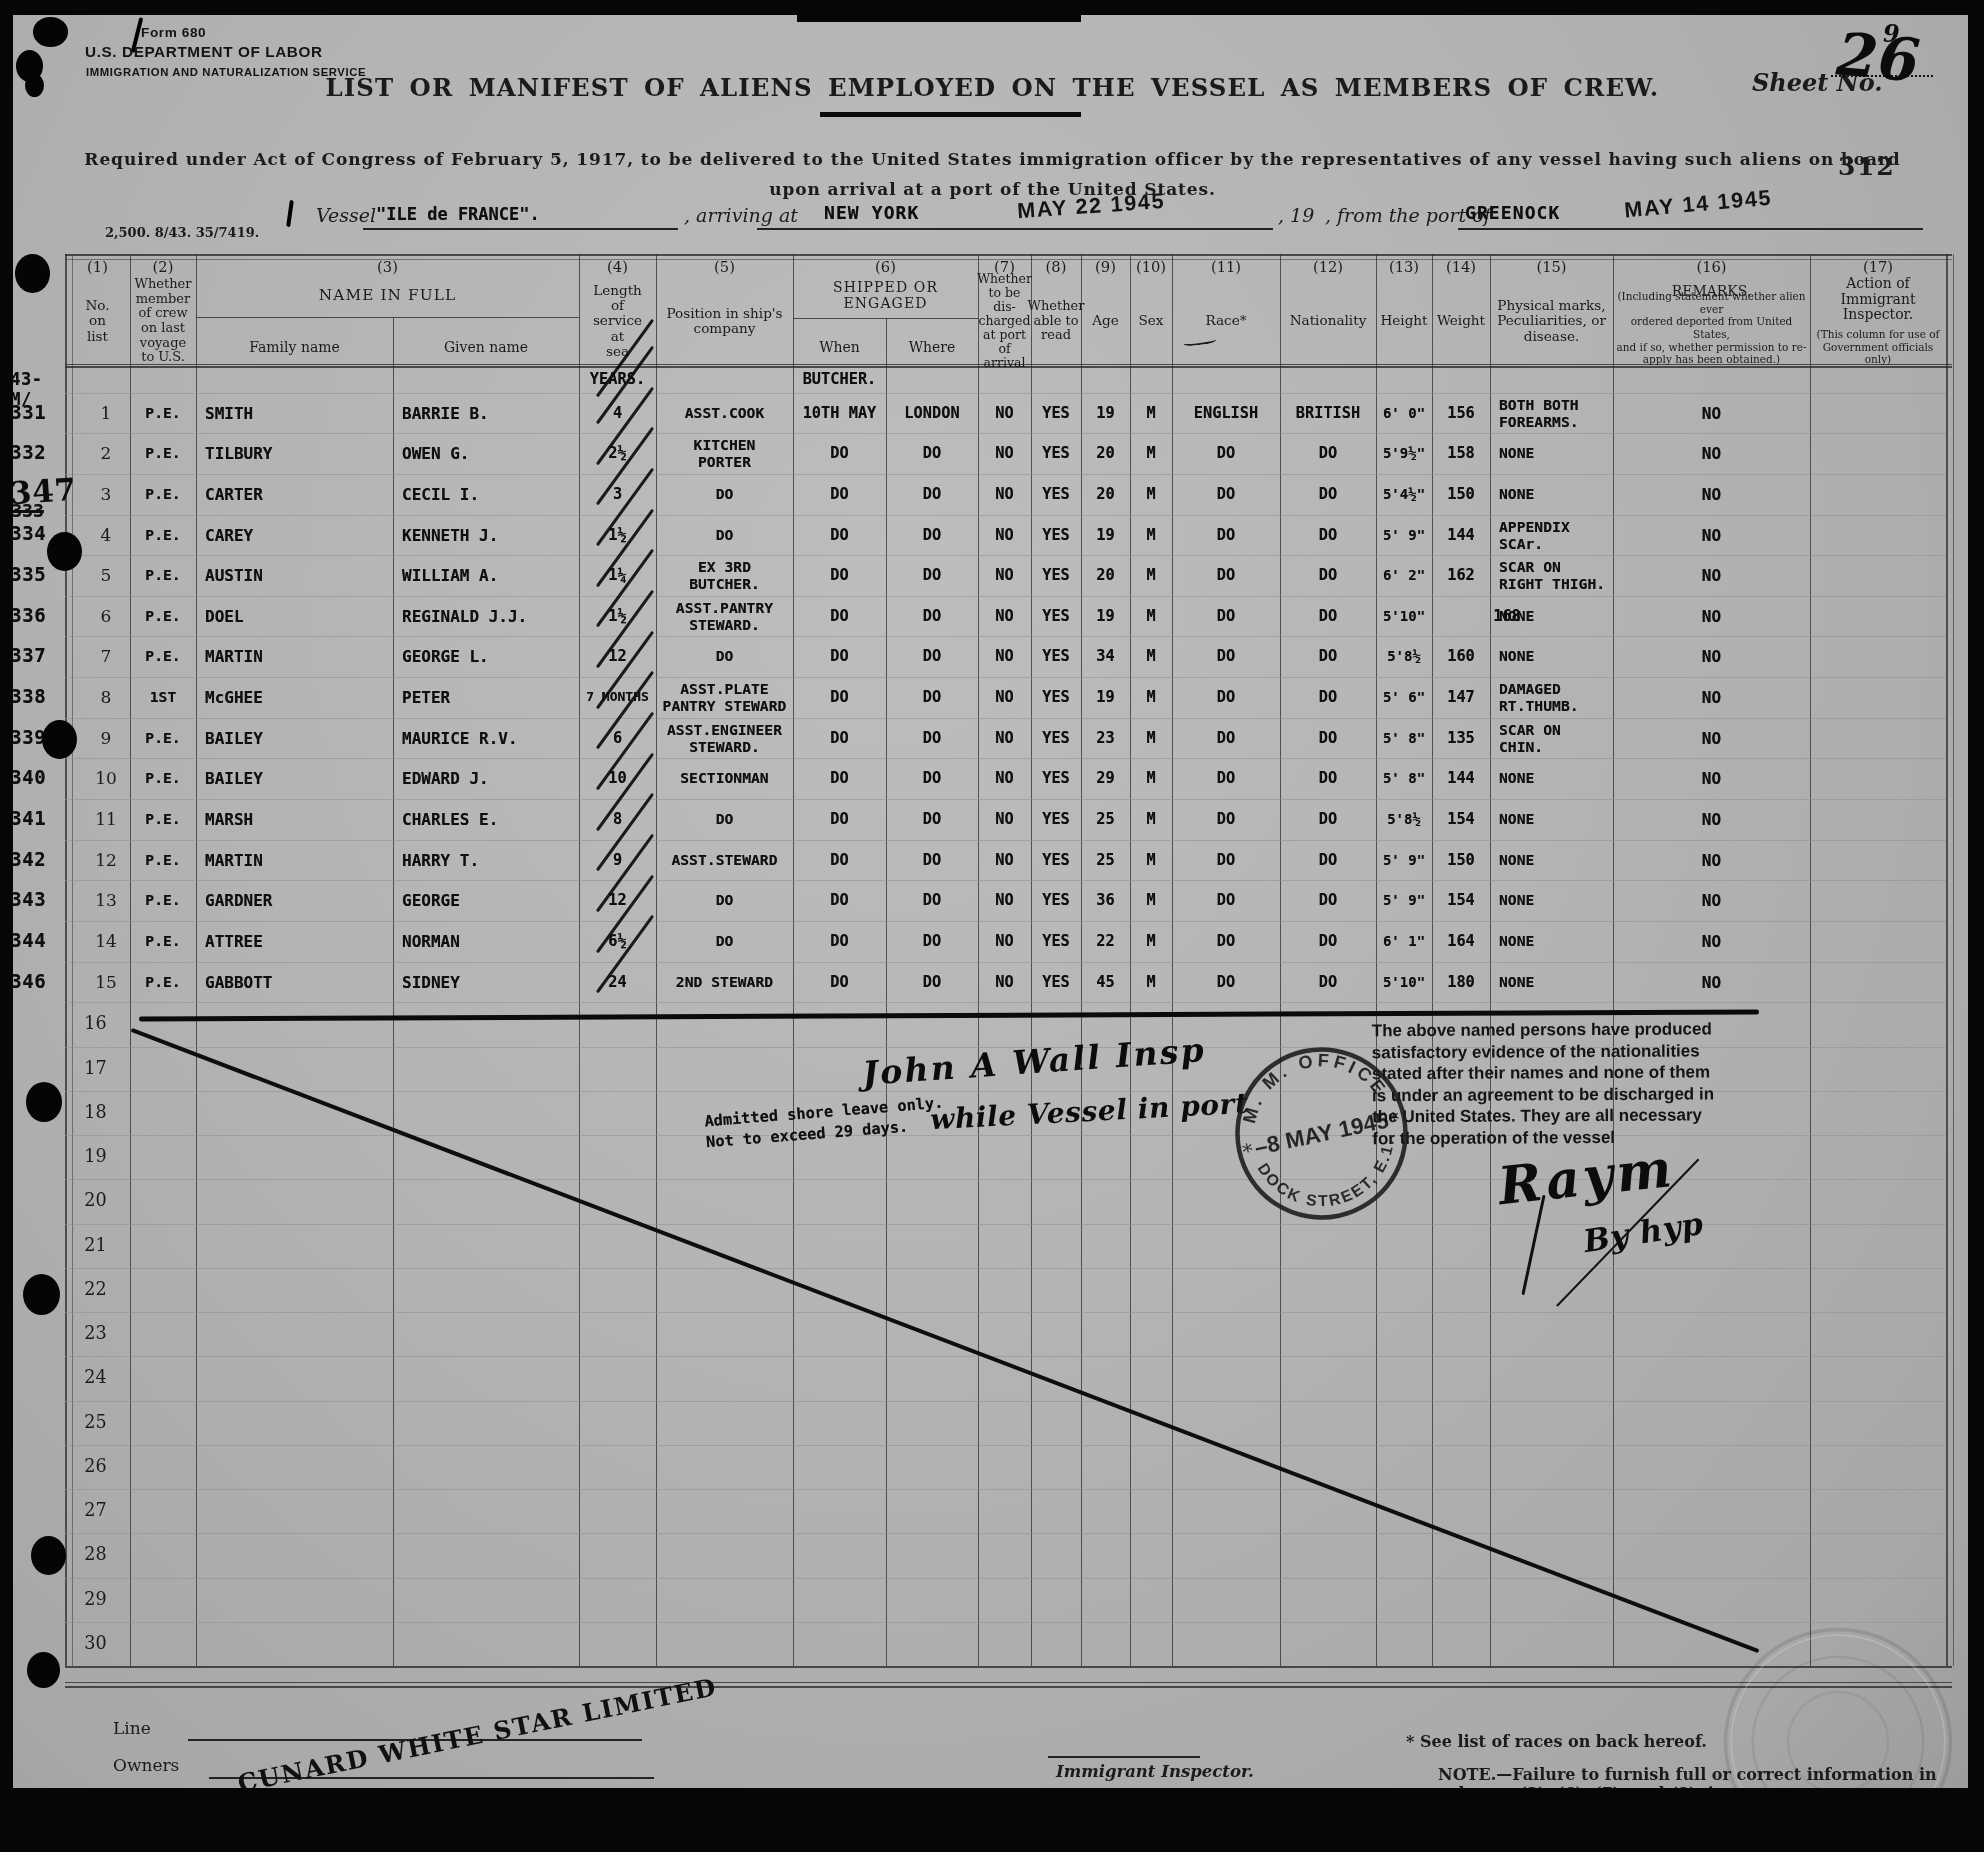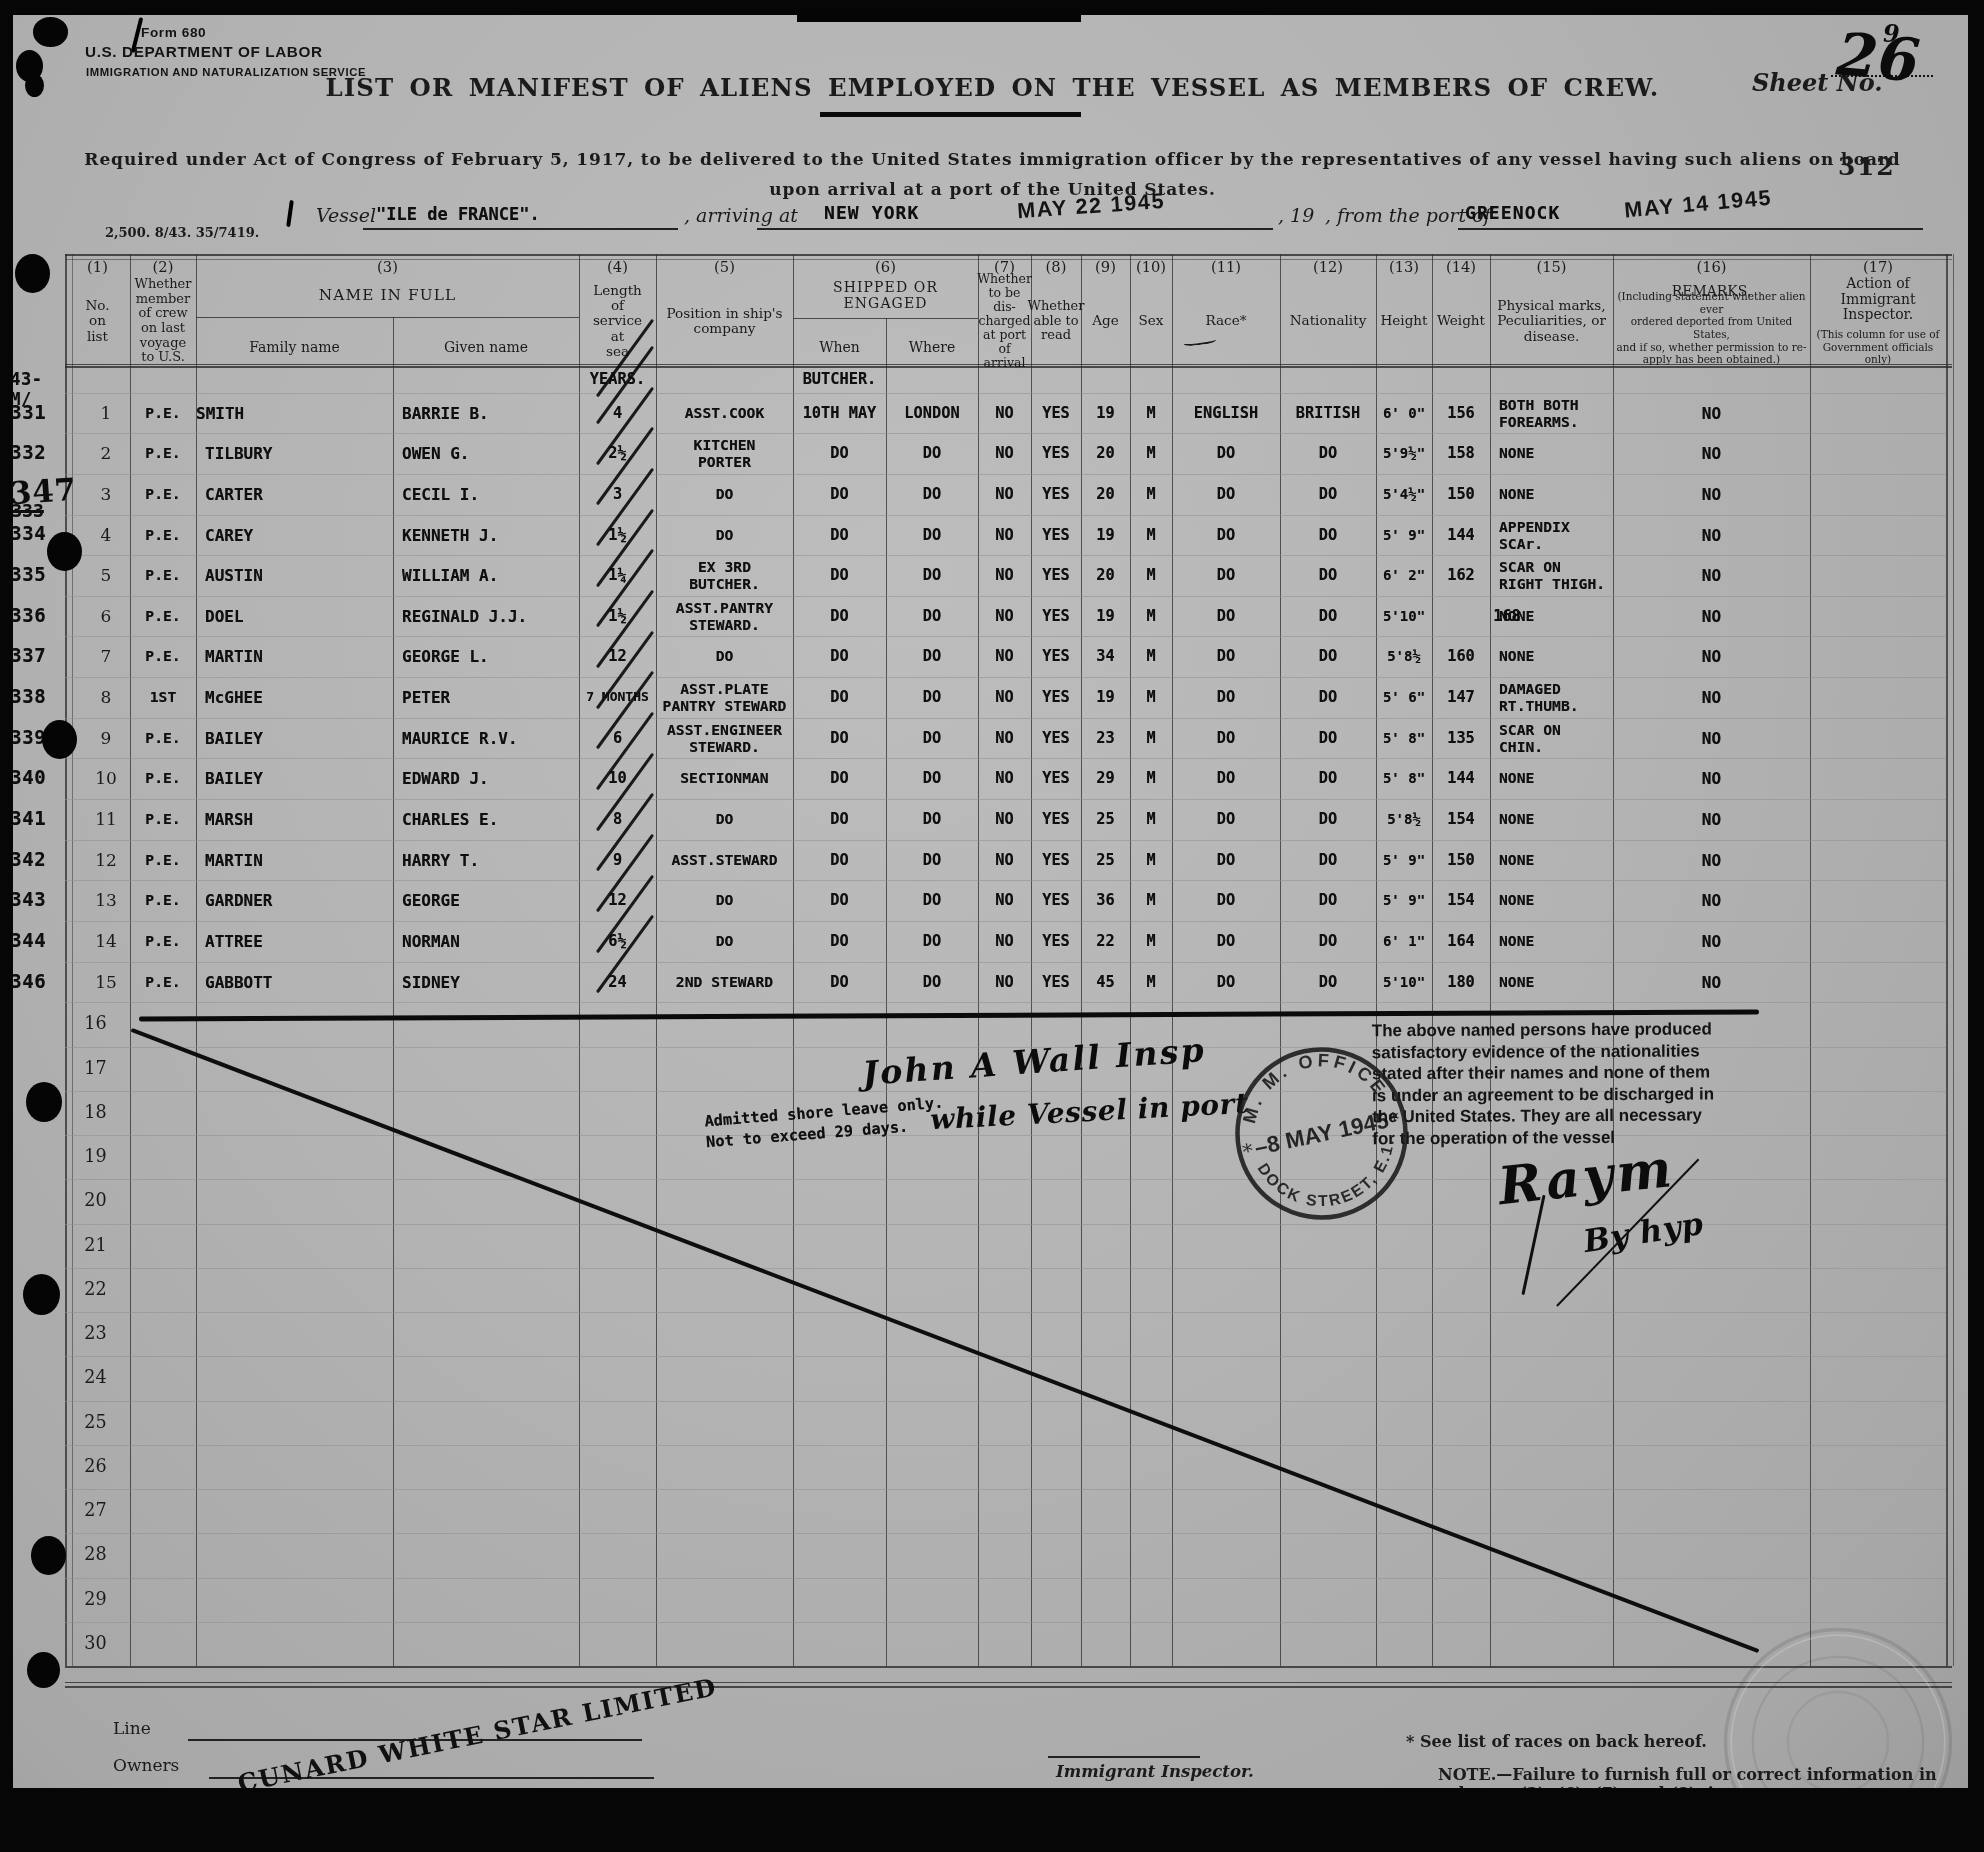--- a/index.html
+++ b/index.html
@@ -196,21 +196,21 @@
         <div class="abs printed cellflex pre" style="left: 1810px; top: 322px; width: 136px; height: 50px; font-size: 10.5px; line-height: 1.2;">(This column for use of
 Government officials only)</div>
         <div class="abs typed" style="left: 10.2px; top: 369px; font-size: 17px; letter-spacing: 0.6px;">43-M/</div>
         <div class="abs typed cellflex" style="left: 579px; top: 366px; width: 77px; height: 27px; font-size: 15.3px;">YEARS.</div>
         <div class="abs typed cellflex" style="left: 793px; top: 366px; width: 93px; height: 27px; font-size: 15.3px;">BUTCHER.</div>
         <div class="slash abs" style="left: 597px; top: 395px;"></div>
         <div class="abs typed" style="left: 10.2px; top: 401px; font-size: 19px; letter-spacing: 0.6px;">331</div>
         <div class="abs printed cellflex" style="left: 75px; top: 393px; width: 62px; height: 41px; font-size: 17px;">1</div>
         <div class="abs" style="left: 0px; top: 0px; width: 0px; height: 0px;"></div>
         <div class="abs typed cellflex pre" style="left: 130px; top: 393px; width: 66px; height: 41px; font-size: 14.7px;">P.E.</div>
-        <div class="abs typed cellflex pre" style="left: 196px; top: 393px; width: 197px; height: 41px; font-size: 16px; justify-content: flex-start; text-align: left; ">SMITH</div>
+        <div class="abs typed cellflex pre" style="left: 196px; top: 393px; width: 197px; height: 41px; font-size: 16px; justify-content: flex-start; text-align: left; padding-left: 9px;">SMITH</div>
         <div class="abs typed cellflex pre" style="left: 393px; top: 393px; width: 186px; height: 41px; font-size: 16px; justify-content: flex-start; text-align: left; padding-left: 9px;">BARRIE B.</div>
         <div class="abs typed cellflex pre" style="left: 579px; top: 393px; width: 77px; height: 41px; font-size: 15.3px;">4</div>
         <div class="abs typed cellflex pre" style="left: 656px; top: 393px; width: 137px; height: 41px; font-size: 14.7px;">ASST.COOK</div>
         <div class="abs typed cellflex pre" style="left: 793px; top: 393px; width: 93px; height: 41px; font-size: 15.3px;">10TH MAY</div>
         <div class="abs typed cellflex pre" style="left: 886px; top: 393px; width: 92px; height: 41px; font-size: 15.3px;">LONDON</div>
         <div class="abs typed cellflex pre" style="left: 978px; top: 393px; width: 53px; height: 41px; font-size: 15.3px;">NO</div>
         <div class="abs typed cellflex pre" style="left: 1031px; top: 393px; width: 50px; height: 41px; font-size: 15.3px;">YES</div>
         <div class="abs typed cellflex pre" style="left: 1081px; top: 393px; width: 49px; height: 41px; font-size: 15.3px;">19</div>
         <div class="abs typed cellflex pre" style="left: 1130px; top: 393px; width: 42px; height: 41px; font-size: 15.3px;">M</div>
         <div class="abs typed cellflex pre" style="left: 1172px; top: 393px; width: 108px; height: 41px; font-size: 15.3px;">ENGLISH</div>

